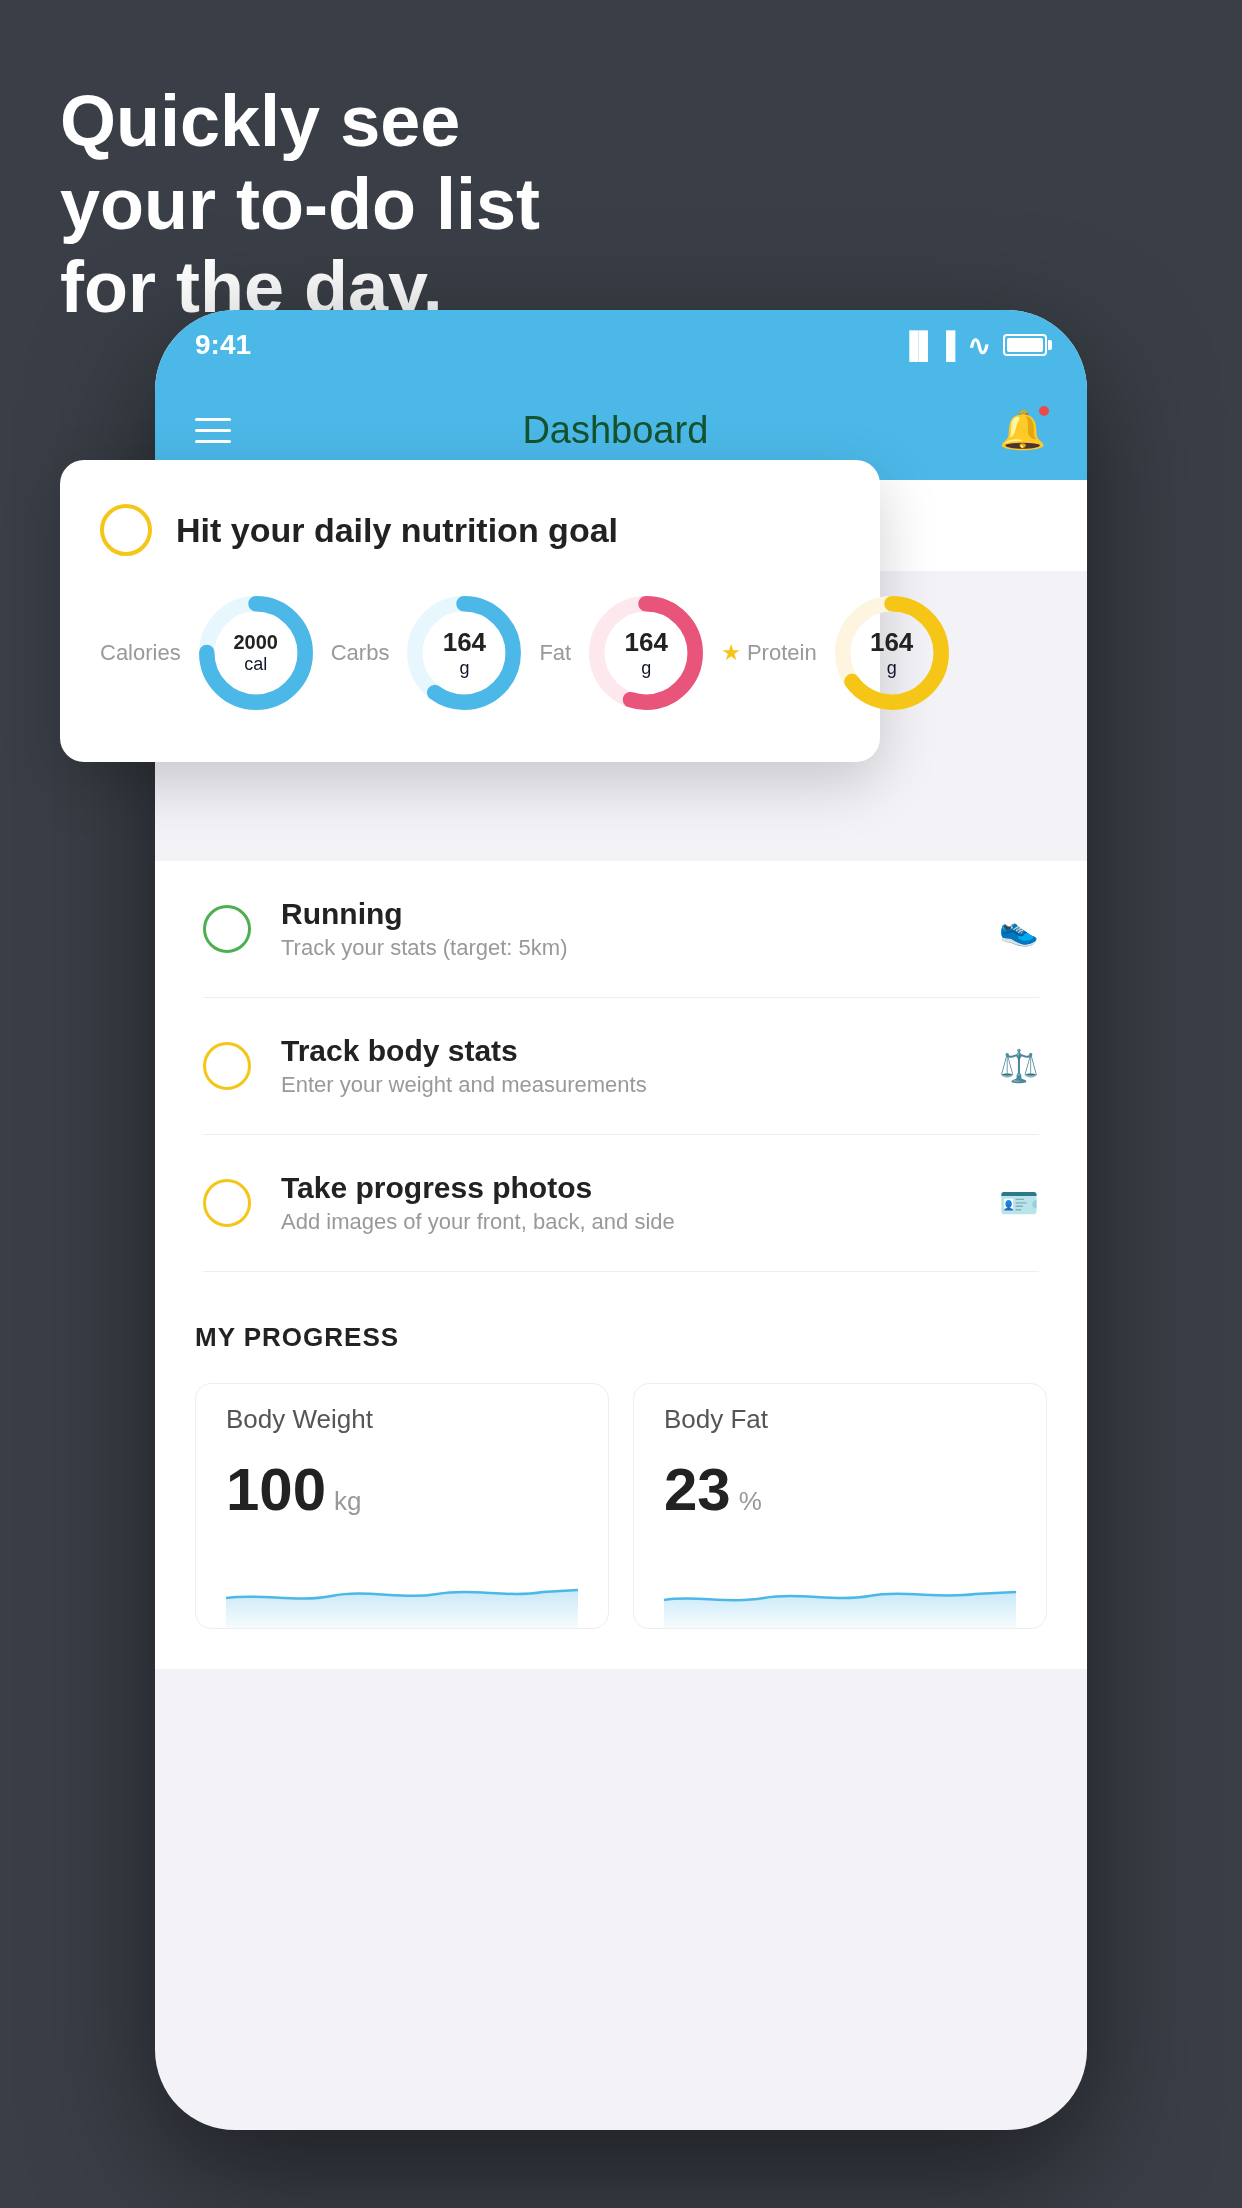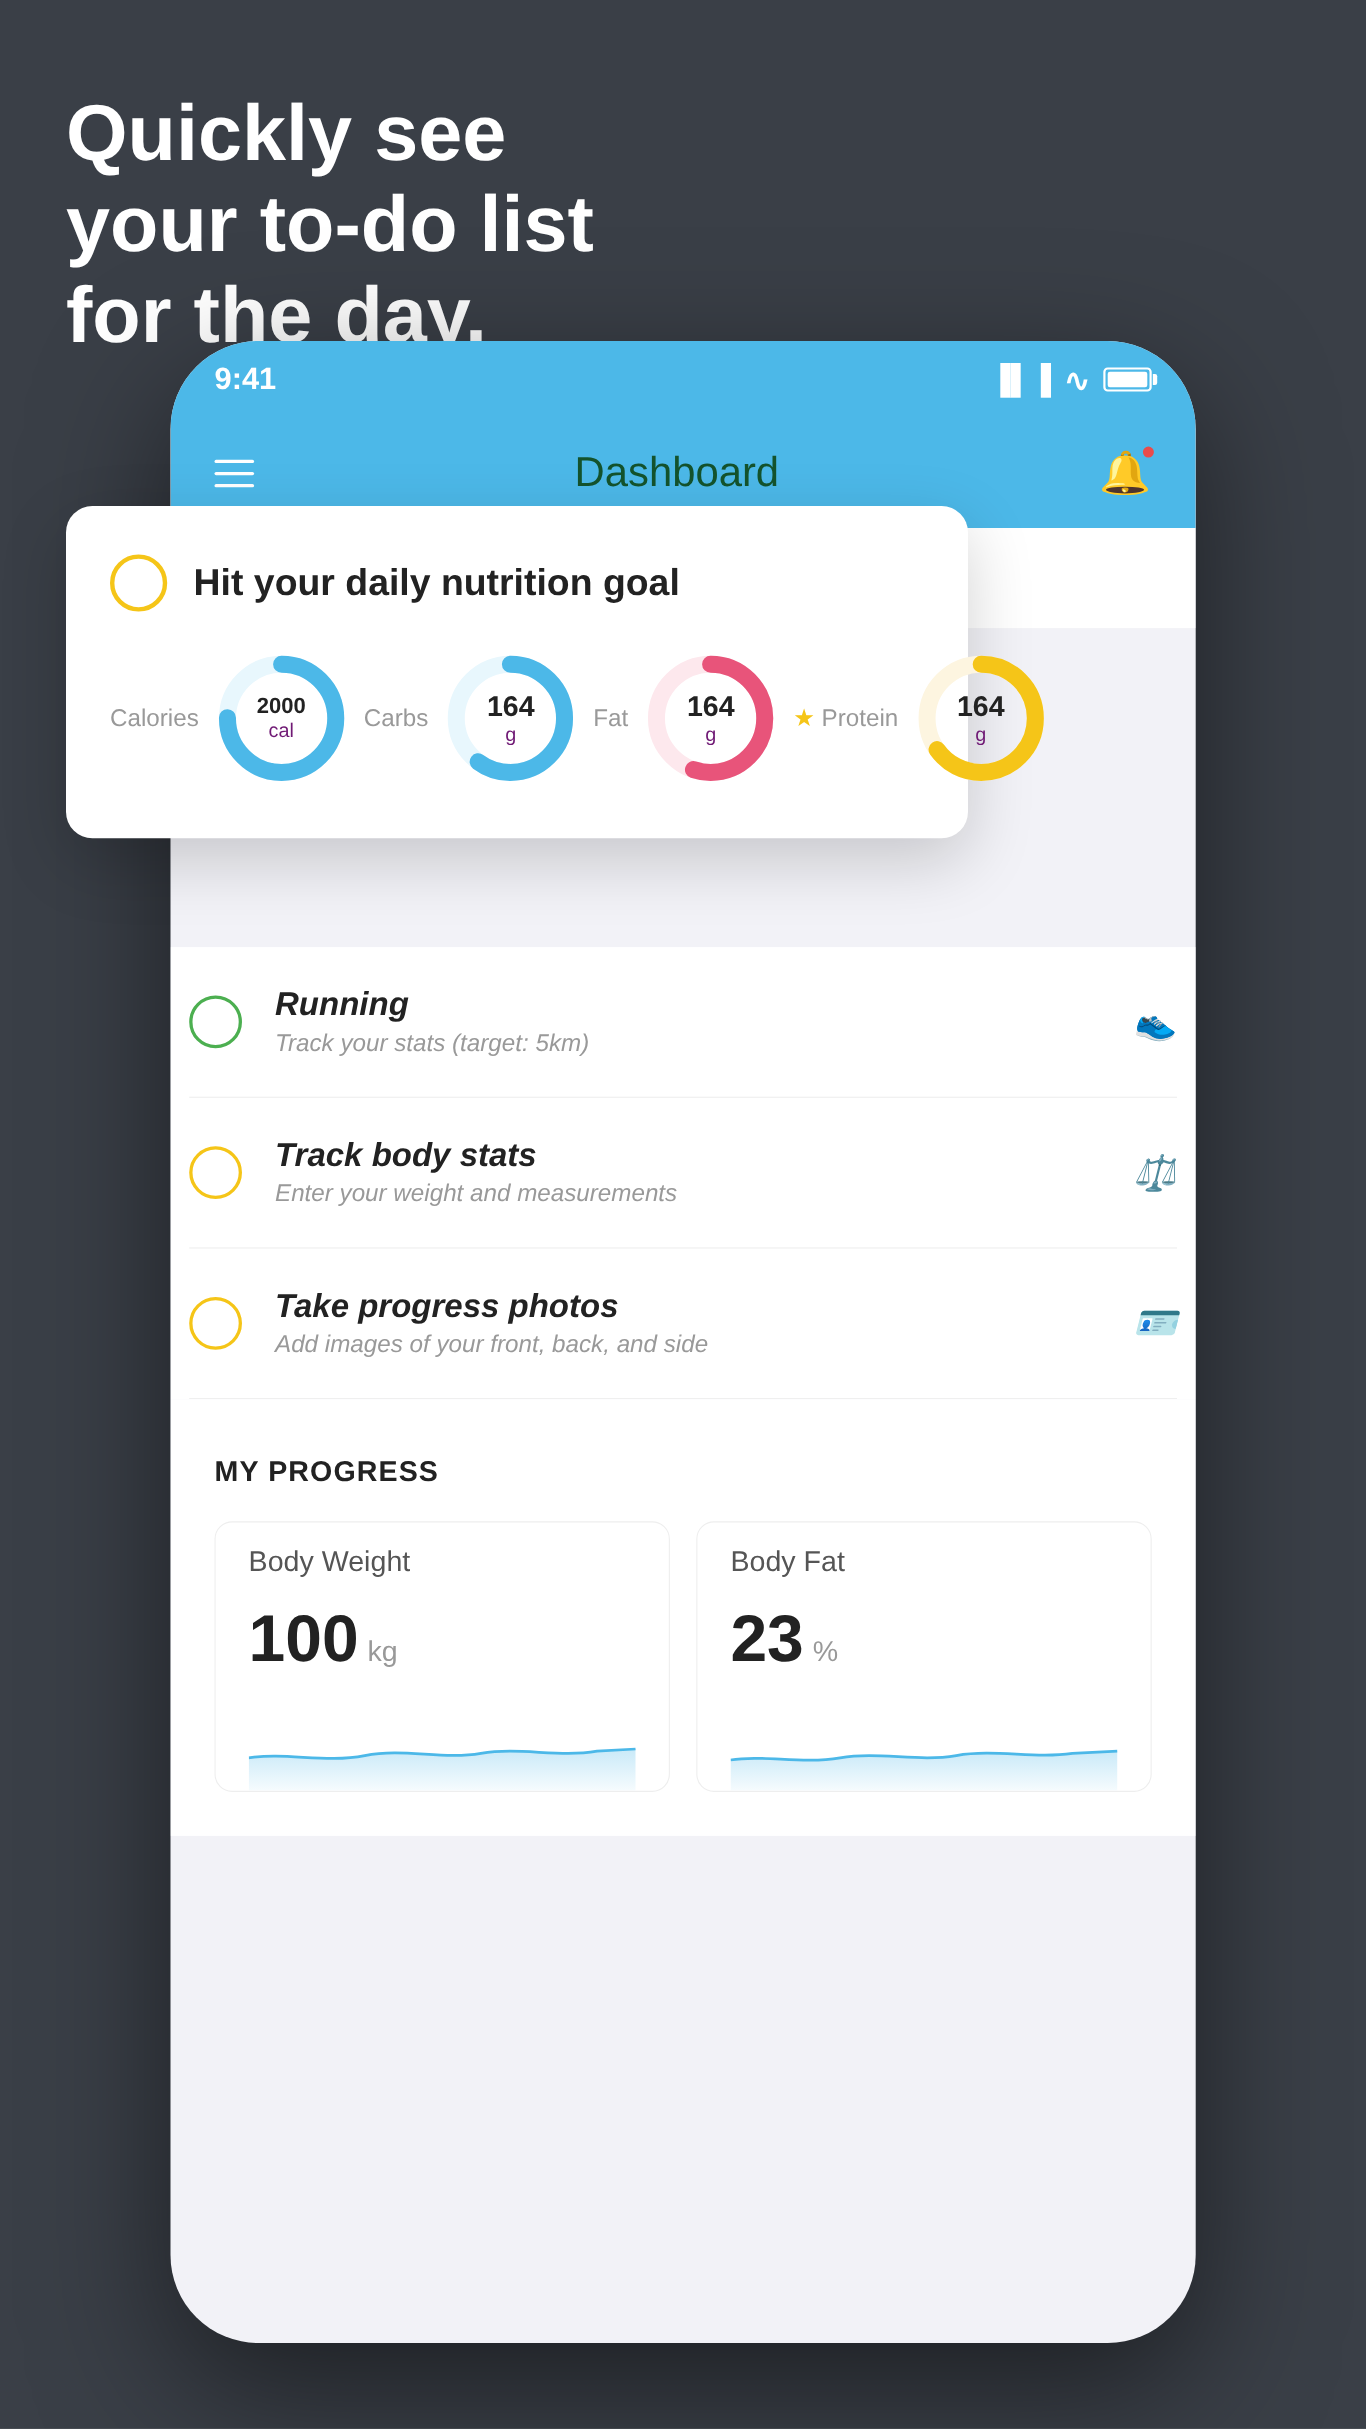--- a/index.html
+++ b/index.html
@@ -212,28 +212,27 @@
       text-align: center;
     }
     .donut-value {
       font-size: 26px;
       font-weight: 700;
       color: #222;
       display: block;
     }
     .donut-unit {
       font-size: 18px;
-      color: #701a75;
+      color: #0f172a;
     }
 
     
     .todo-list {
       background: #fff;
-      padding: 0 17px;
-      font-style: italic;
+      padding: 0 48px;
     }
     .todo-item {
       display: flex;
       align-items: center;
       padding: 36px 0;
       border-bottom: 1px solid #eee;
       gap: 30px;
     }
     .todo-circle {
       width: 48px;

